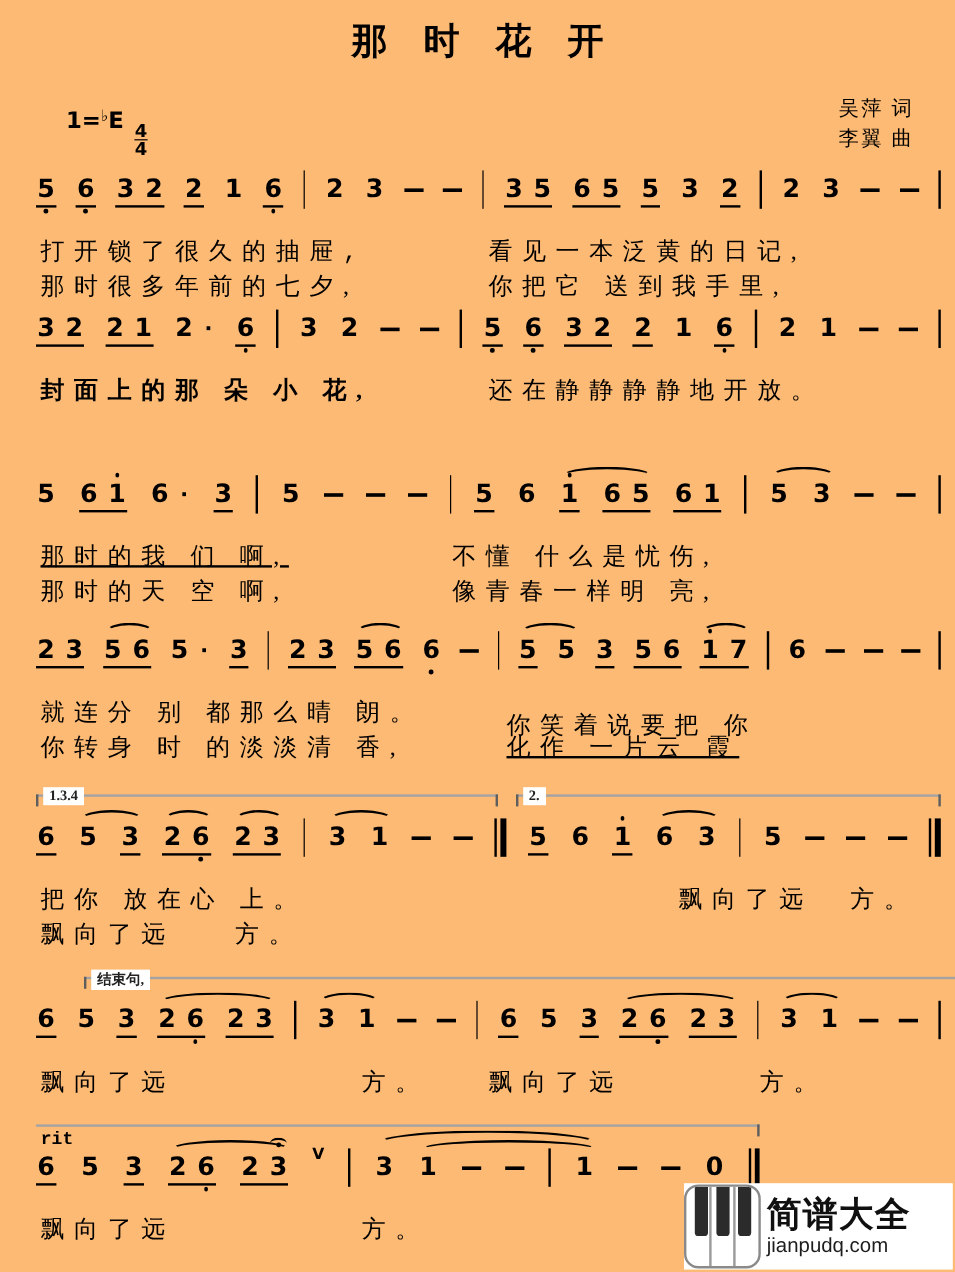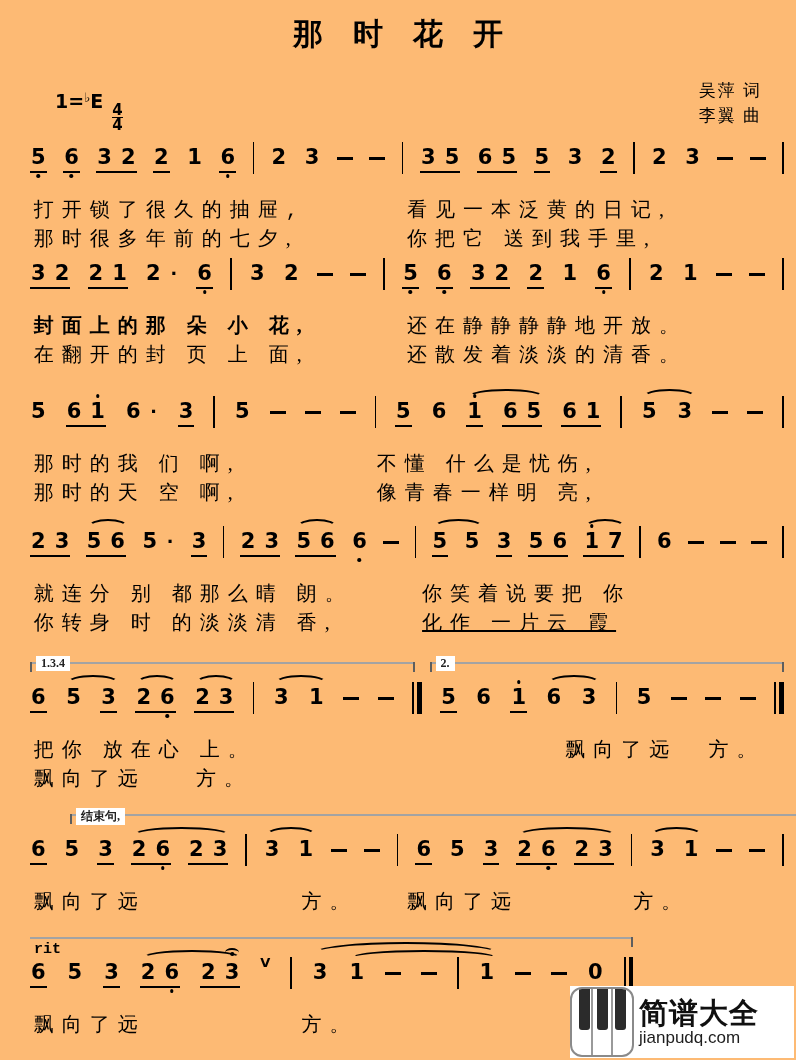--- a/index.html
+++ b/index.html
@@ -213,24 +213,20 @@
             <span class="nt">1</span>
           </div>
           <div class="dash"></div>
           <div class="dash"></div>
           <div class="bar"></div>
         </div>
         <div class="lyr first">
           <span class="seg" style="left: 0.5%; font-weight: bold;">封面上的那 朵 小 花,</span>
           <span class="seg" style="left: 50%;">还在静静静静地开放。</span>
         </div>
-        <div class="lyr">
-          <span class="seg" style="left: 0.5%;">在翻开的封 页 上 面,</span>
-          <span class="seg" style="left: 50%;">还散发着淡淡的清香。</span>
-        </div>
       </div>
       <div class="line" style="top: 400px;">
         <div class="notes">
           <div class="grp">
             <span class="nt">5</span>
           </div>
           <div class="grp u">
             <span class="nt">6</span>
             <span class="nt">1<i class="hi"></i></span>
           </div>
@@ -273,21 +269,21 @@
           <div class="grp">
             <span class="nt">3</span>
           </div>
           <div class="dash"></div>
           <div class="dash"></div>
           <div class="bar"></div>
           <div class="arc" style="left: 438px; width: 72px;"></div>
           <div class="arc" style="left: 613px; width: 49px;"></div>
         </div>
         <div class="lyr first">
-          <span class="seg" style="left: 0.5%;">那时的我 们 啊,</span>
+          <span class="seg" style="left: 0.5%; text-decoration: underline;">那时的我 们 啊,</span>
           <span class="seg" style="left: 46%;">不懂 什么是忧伤,</span>
         </div>
         <div class="lyr">
           <span class="seg" style="left: 0.5%;">那时的天 空 啊,</span>
           <span class="seg" style="left: 46%;">像青春一样明 亮,</span>
         </div>
       </div>
       <div class="line" style="top: 530px;">
         <div class="notes">
           <div class="grp u">
@@ -344,21 +340,21 @@
           <div class="dash"></div>
           <div class="dash"></div>
           <div class="bar"></div>
           <div class="arc" style="left: 58px; width: 36px;"></div>
           <div class="arc" style="left: 267px; width: 36px;"></div>
           <div class="arc" style="left: 404px; width: 45px;"></div>
           <div class="arc" style="left: 555px; width: 36px;"></div>
         </div>
         <div class="lyr first">
           <span class="seg" style="left: 0.5%;">就连分 别 都那么晴 朗。</span>
-          <span class="seg" style="left: 52%;">你笑着说要把 你</span>
+          <span class="seg" style="left: 52%; margin-top: 11px;">你笑着说要把 你</span>
         </div>
         <div class="lyr">
           <span class="seg" style="left: 0.5%;">你转身 时 的淡淡清 香,</span>
           <span class="seg" style="left: 52%; text-decoration: underline;">化作 一片云 霞</span>
         </div>
       </div>
       <div class="line" style="top: 658px;">
         <div class="bracket-row">
           <div class="bline lt rt" style="left: 0%; width: 51%;">
             <span class="blabel">1.3.4</span>

